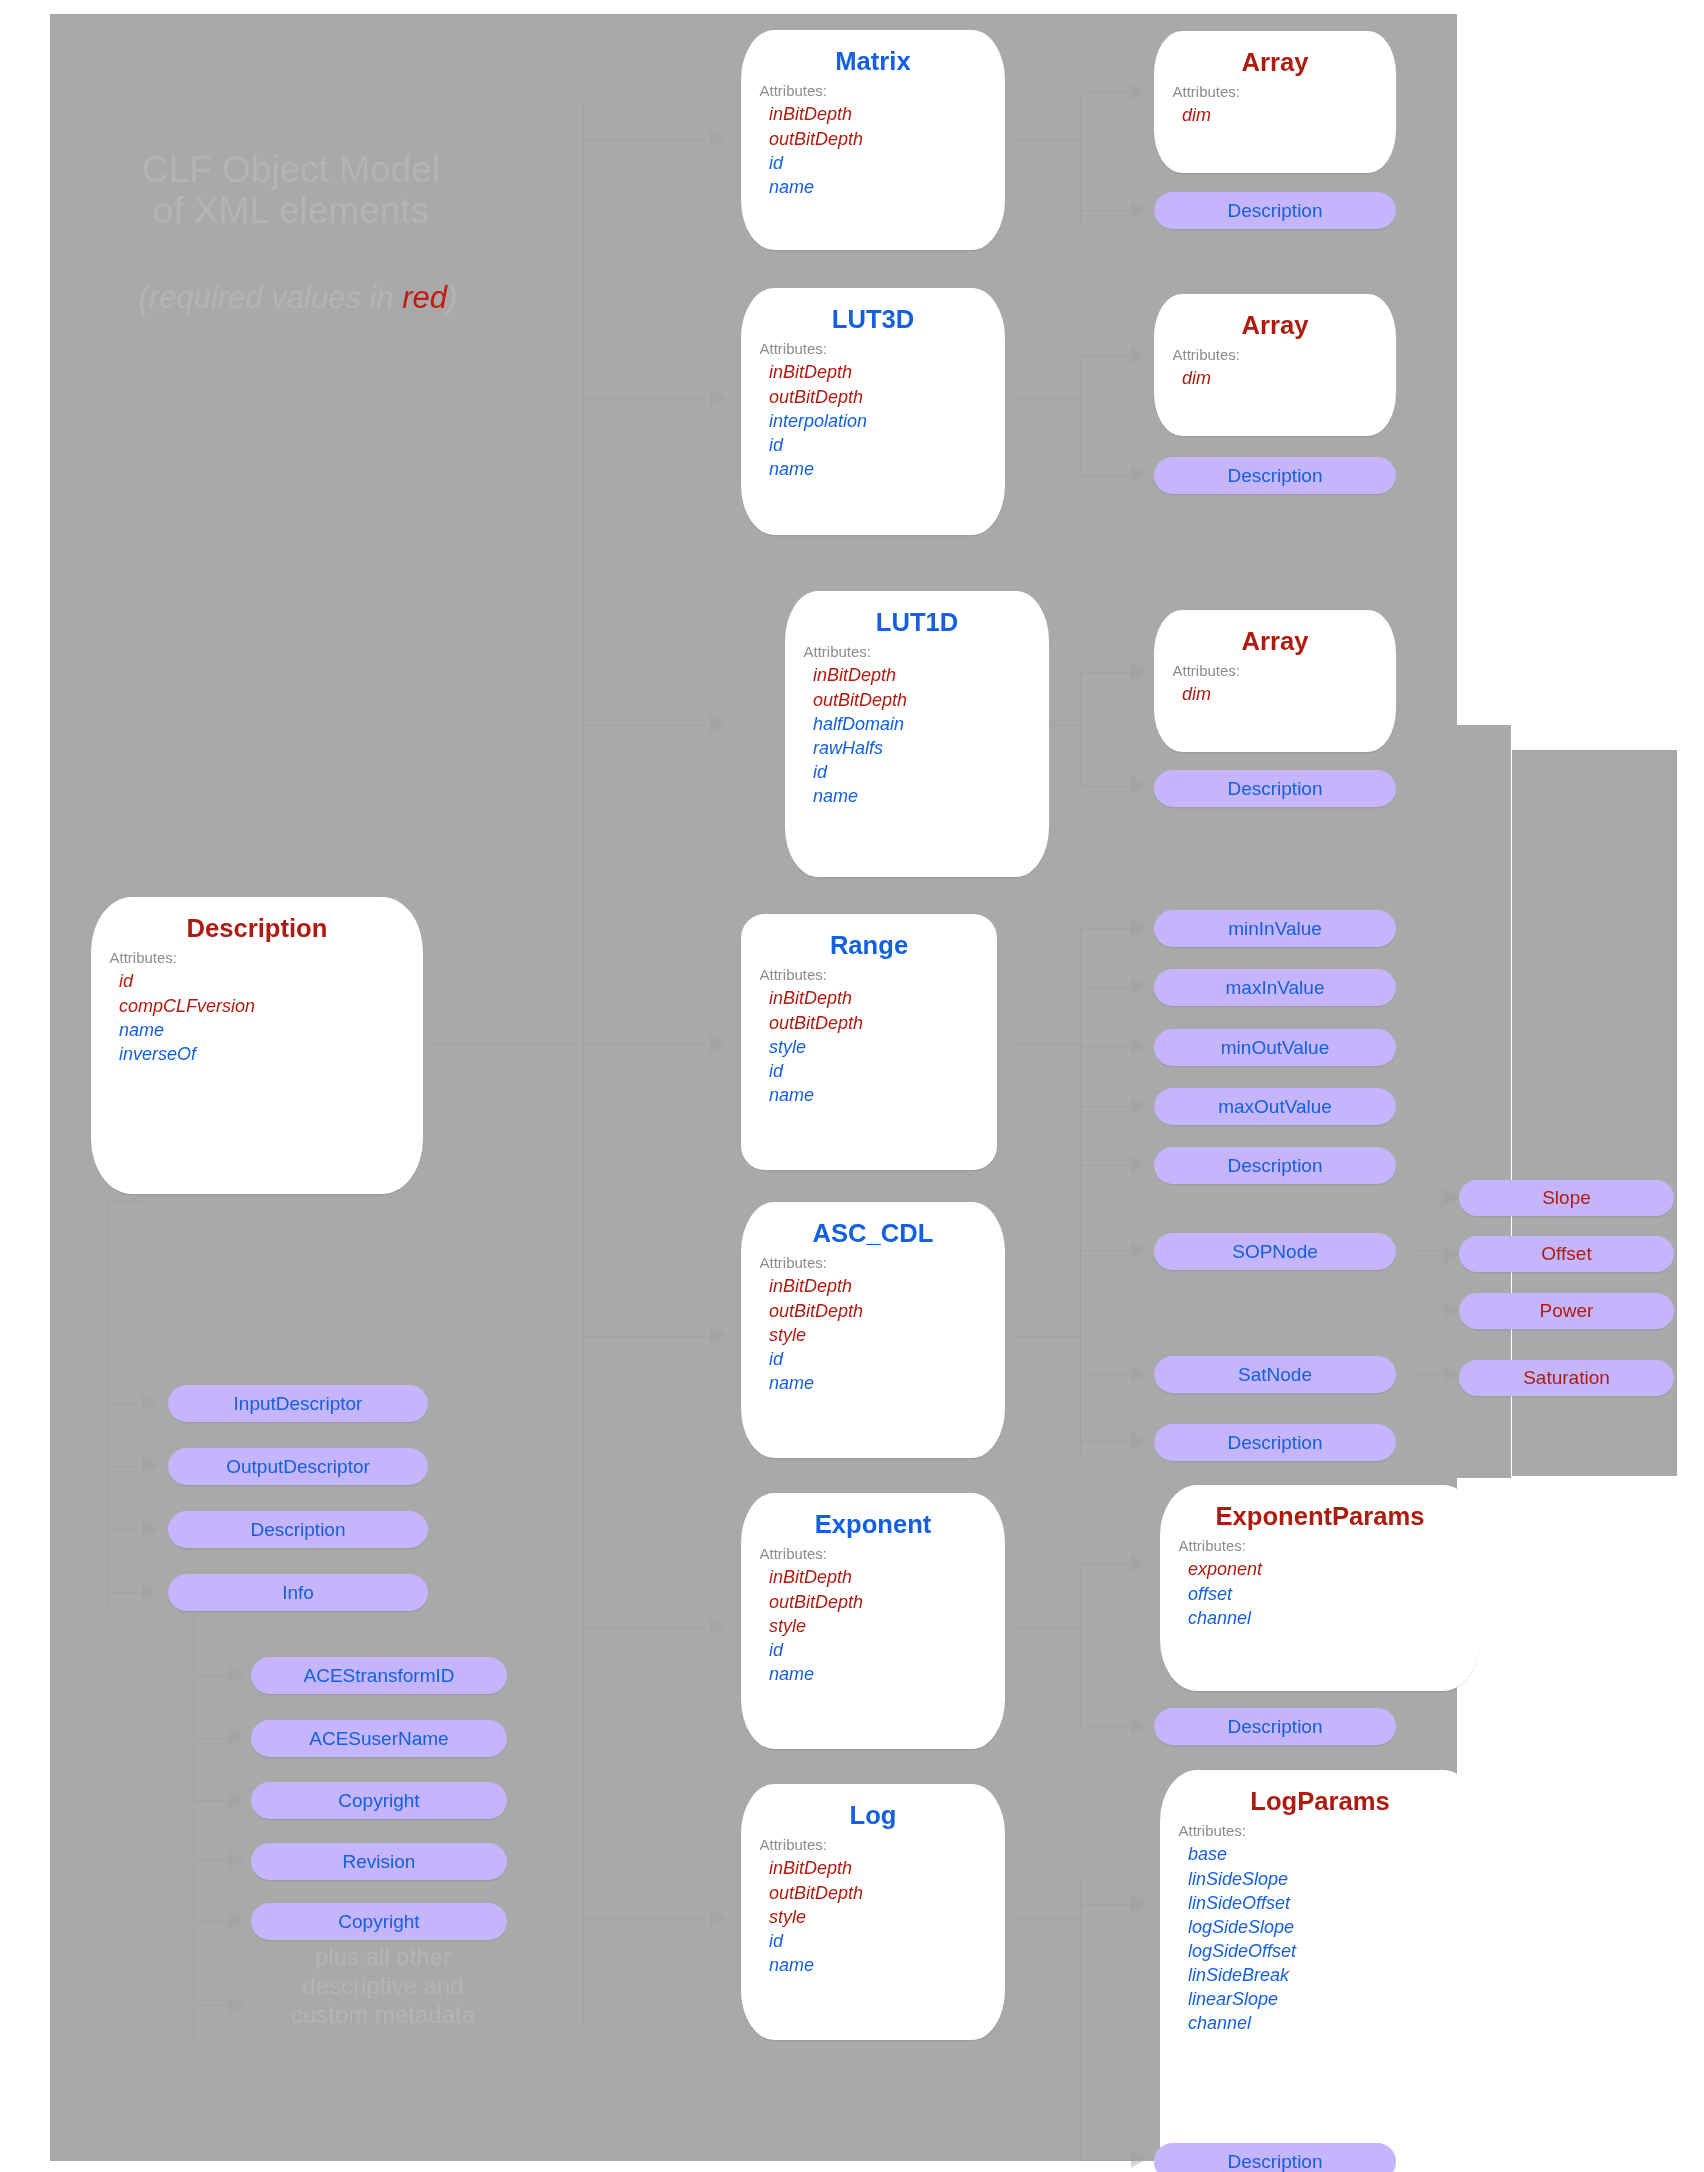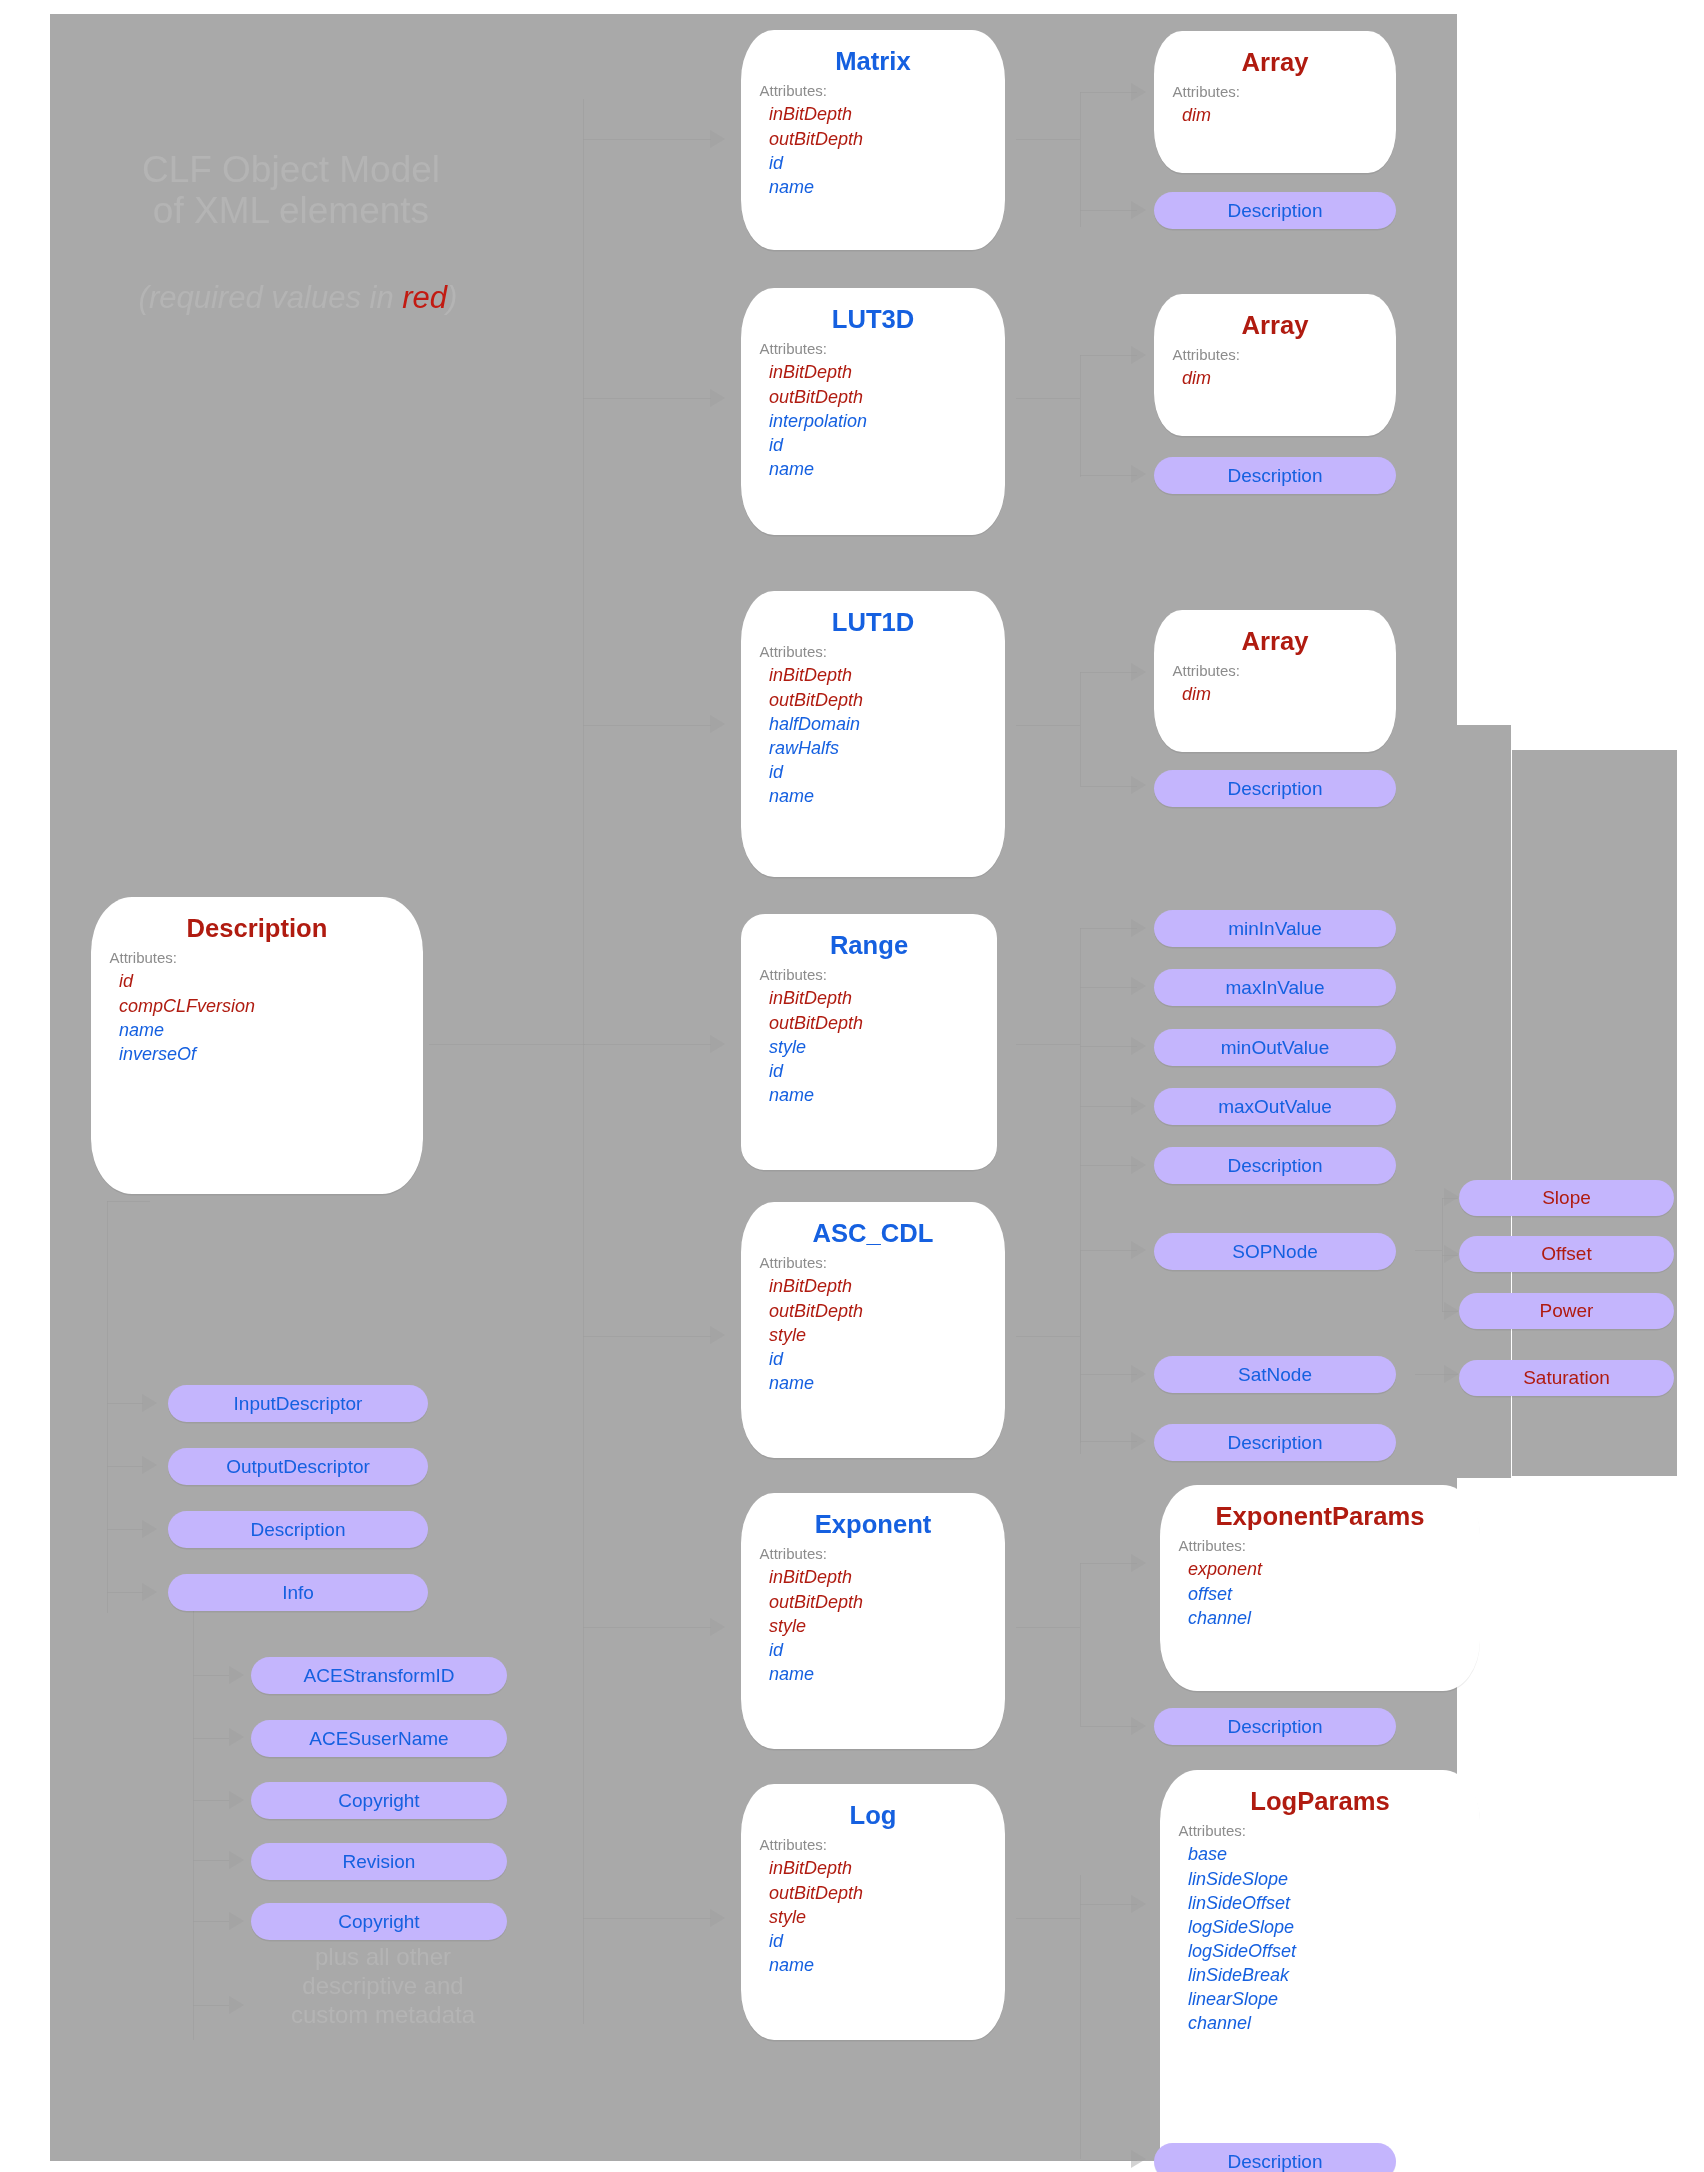--- a/index.html
+++ b/index.html
@@ -244,21 +244,21 @@
   </div>
   <div class="box" style="left:1154px;top:294px;width:242px;height:142px;border-radius:28px/43px;">
     <div class="title t-red">Array</div>
     <div class="attrs-label">Attributes:</div>
     <div class="attr a-red">dim</div>
   </div>
   <div class="pill" style="left:1154px;top:457px;width:242px;height:37px;">
     <span class="t-blue">Description</span>
   </div>
 
-  <div class="box" style="left:741px;top:591px;width:264px;height:286px;">
+  <div class="box" style="left:785px;top:591px;width:264px;height:286px;">
     <div class="title t-blue">LUT1D</div>
     <div class="attrs-label">Attributes:</div>
     <div class="attr a-red">inBitDepth</div>
     <div class="attr a-red">outBitDepth</div>
     <div class="attr a-blue">halfDomain</div>
     <div class="attr a-blue">rawHalfs</div>
     <div class="attr a-blue">id</div>
     <div class="attr a-blue">name</div>
   </div>
   <div class="box" style="left:1154px;top:610px;width:242px;height:142px;border-radius:28px/43px;">

